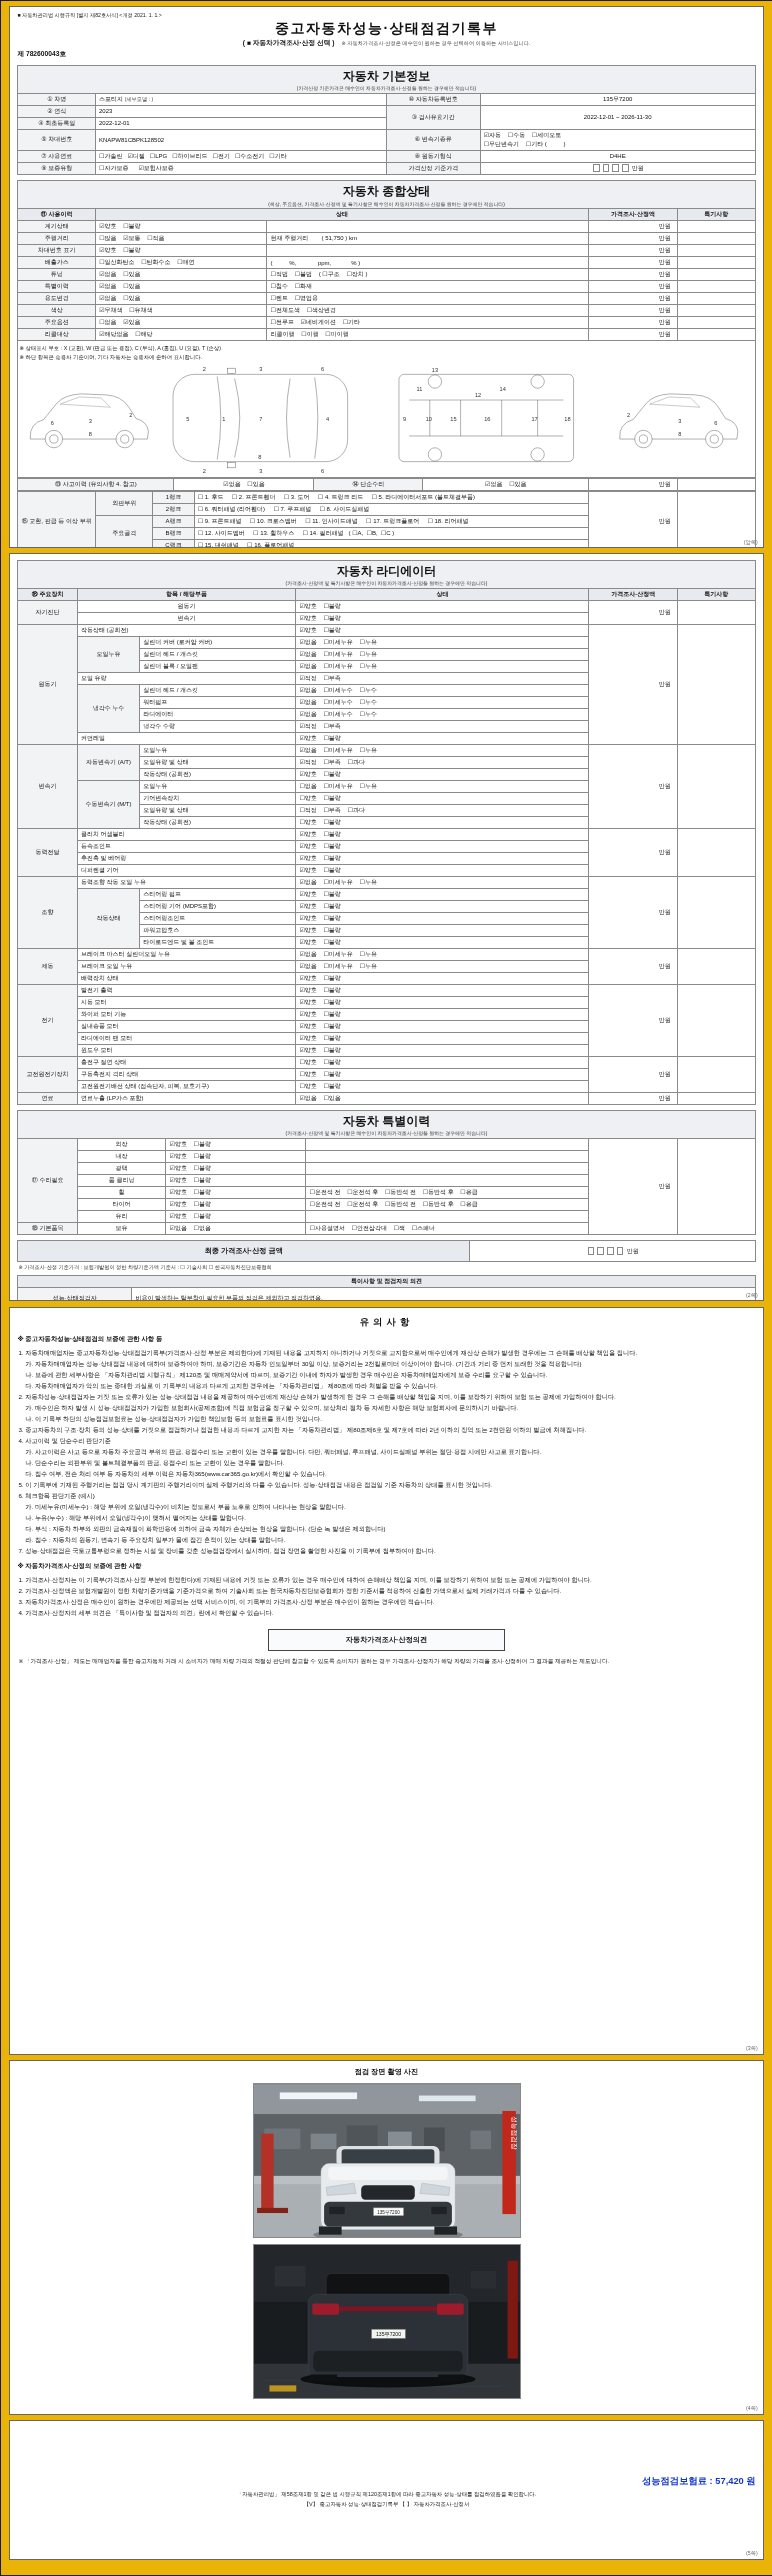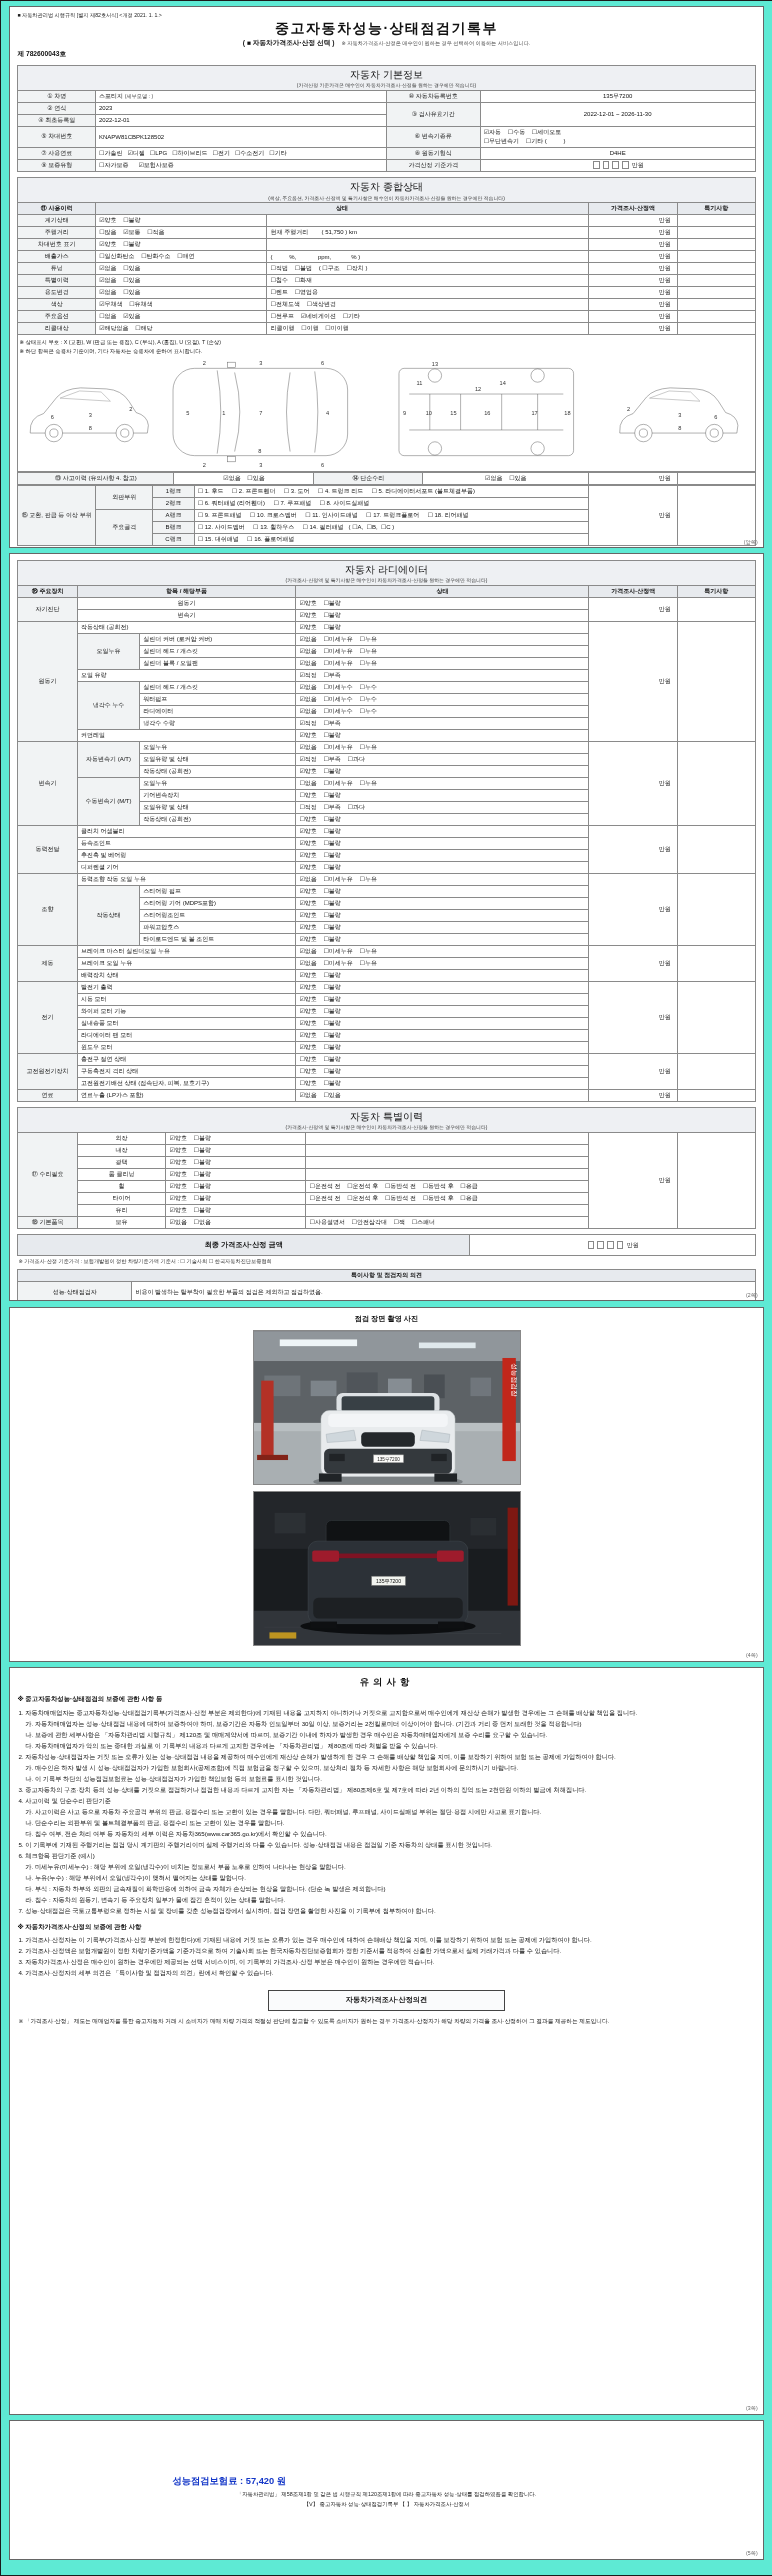--- a/index.html
+++ b/index.html
@@ -1,46 +1,46 @@
 <!DOCTYPE html>
 <html style="font-size:8.2px"><head>
 <meta charset="utf-8">
 <style>
 *{box-sizing:border-box;margin:0;padding:0}
 body{background:#ffffff;font-family:"Liberation Sans","DejaVu Sans",sans-serif;color:#111}
-.page{width:773px;height:2576px;background:#5eead4;border:1px solid #1b1b1b;position:relative;overflow:hidden}
+.page{width:773px;height:2576px;background:#eab308;border:1px solid #1b1b1b;position:relative;overflow:hidden}
 .box{border:0.8px solid #666;margin:5.2px 8.2px 0;padding:5.2px 7.2px 8.2px;position:relative;overflow:hidden;background:#fff}
 .pagemark{position:absolute;right:5.2px;bottom:1.5px;font-size:5.2px;color:#666}
 .formref{font-size:5.2px;color:#222;margin-bottom:1px}
 .title{text-align:center;font-size:14px;font-weight:bold;letter-spacing:1.5px;margin:1px 0 1px}
 .subtitle{text-align:center;font-size:6.7px;font-weight:bold}
 .subnote{font-size:5.2px;font-weight:normal;color:#444;margin-left:5.2px}
 .docno{font-size:6.7px;font-weight:bold;margin:2.1px 0 3.1px}
 .sectitle{border:0.5px solid #8a8a8a;border-bottom:none;background:#eef0f3;text-align:center;padding:2.1px 0 1.5px;margin-top:5.2px}
-.sectitle .t{font-size:10px;font-weight:normal}
+.sectitle .t{font-size:12px;font-weight:bold}
 .sectitle .n{display:block;font-size:4.9px;font-weight:normal;color:#333;margin-top:0.5px}
 table.f{width:100%;border-collapse:collapse;table-layout:fixed}
 .f td{border:0.5px solid #8a8a8a;font-size:6px;padding:1px 3.1px;height:10.8px;vertical-align:middle;word-break:keep-all;overflow:hidden}
 .f td.lab{background:#f1f3f4;text-align:center}
 .f td.hd{background:#e7eaee;text-align:center;font-weight:bold}
 .f td.st{white-space:pre-wrap}
 .f td.ctr{text-align:center}
 .f td.price{text-align:right;padding-right:6.2px}
 .dbox{display:inline-block;width:6.7px;height:7.7px;border:0.5px solid #888;margin:0 1.5px;vertical-align:middle;background:#fff}
 .legend{font-size:5.4px;color:#222;margin:2.1px 0 0 1px}
 .diagwrap{border:0.5px solid #8a8a8a;border-top:none;padding:2.1px 0;background:#fff}
 .finalnote{font-size:5.2px;color:#333;margin:2.1px 0 1px 1px}
 .nbig{text-align:center;font-size:9.3px;font-weight:bold;letter-spacing:4.1px;margin:3.1px 0 5.2px}
 .nheading{font-weight:bold;font-size:6.4px;margin:6.2px 0 2.6px}
 .nl{font-size:6.2px;line-height:1.78;white-space:pre-wrap;margin:0 1px}
 .opbox{width:237px;margin:11.3px auto 5.2px;border:0.8px solid #444;text-align:center;font-weight:bold;font-size:7.2px;padding:4.6px 0;background:#fafbfc}
 .photitle{text-align:center;font-size:7.2px;font-weight:bold;margin-top:1px}
 .photo{width:268px;height:155px;margin:6.2px auto 0;border:0.5px solid #888;overflow:hidden;background:#222}
 .signtitle{text-align:center;font-size:8.8px;font-weight:bold;letter-spacing:5.2px;margin-top:2.1px}
-.insline{text-align:left;padding-left:155px;margin-top:49px}
+.insline{text-align:right;padding-left:155px;margin-top:49px}
 .blue{color:#1437c8;font-weight:bold;font-size:9.3px}
 .legal{text-align:center;font-size:5.4px;color:#222;margin-top:3.1px}
 svg{display:block}
 </style>
 </head>
 <body>
 
 <div class="page">
 
   <div class="box" style="height:542px">
@@ -689,20 +689,58 @@
           <td class="lab" style="height:21.6px">성능·상태점검자</td>
           <td>비용이 발생하는 탈부착이 필요한 부품의 점검은 제외하고 점검하였음.</td>
         </tr>
         <tr>
           <td class="lab" style="height:21.6px">가격·조사산정자</td>
           <td>★★★★★</td>
         </tr>
       </tbody>
     </table>
     <div class="pagemark">(2쪽)</div>
+  </div>
+
+  <div class="box" style="height:748px">
+    <div class="nbig">유의사항</div>
+    <div class="nheading">※ 중고자동차성능·상태점검의 보증에 관한 사항 등</div>
+    <div>
+
+    <p class="nl">1. 자동차매매업자는 중고자동차성능·상태점검기록부(가격조사·산정 부분은 제외한다)에 기재된 내용을 고지하지 아니하거나 거짓으로 고지함으로써 매수인에게 재산상 손해가 발생한 경우에는 그 손해를 배상할 책임을 집니다.</p>
+        <p class="nl">    가. 자동차매매업자는 성능·상태점검 내용에 대하여 보증하여야 하며, 보증기간은 자동차 인도일부터 30일 이상, 보증거리는 2천킬로미터 이상이어야 합니다. (기간과 거리 중 먼저 도래한 것을 적용합니다)</p>
+        <p class="nl">    나. 보증에 관한 세부사항은 「자동차관리법 시행규칙」 제120조 및 매매계약서에 따르며, 보증기간 이내에 하자가 발생한 경우 매수인은 자동차매매업자에게 보증 수리를 요구할 수 있습니다.</p>
+        <p class="nl">    다. 자동차매매업자가 악의 또는 중대한 과실로 이 기록부의 내용과 다르게 고지한 경우에는 「자동차관리법」 제80조에 따라 처벌을 받을 수 있습니다.</p>
+        <p class="nl">2. 자동차성능·상태점검자는 거짓 또는 오류가 있는 성능·상태점검 내용을 제공하여 매수인에게 재산상 손해가 발생하게 한 경우 그 손해를 배상할 책임을 지며, 이를 보장하기 위하여 보험 또는 공제에 가입하여야 합니다.</p>
+        <p class="nl">    가. 매수인은 하자 발생 시 성능·상태점검자가 가입한 보험회사(공제조합)에 직접 보험금을 청구할 수 있으며, 보상처리 절차 등 자세한 사항은 해당 보험회사에 문의하시기 바랍니다.</p>
+        <p class="nl">    나. 이 기록부 하단의 성능점검보험료는 성능·상태점검자가 가입한 책임보험 등의 보험료를 표시한 것입니다.</p>
+        <p class="nl">3. 중고자동차의 구조·장치 등의 성능·상태를 거짓으로 점검하거나 점검한 내용과 다르게 고지한 자는 「자동차관리법」 제80조제6호 및 제7호에 따라 2년 이하의 징역 또는 2천만원 이하의 벌금에 처해집니다.</p>
+        <p class="nl">4. 사고이력 및 단순수리 판단기준</p>
+        <p class="nl">    가. 사고이력은 사고 등으로 자동차 주요골격 부위의 판금, 용접수리 또는 교환이 있는 경우를 말합니다. 다만, 쿼터패널, 루프패널, 사이드실패널 부위는 절단·용접 시에만 사고로 표기합니다.</p>
+        <p class="nl">    나. 단순수리는 외판부위 및 볼트체결부품의 판금, 용접수리 또는 교환이 있는 경우를 말합니다.</p>
+        <p class="nl">    다. 침수 여부, 전손 처리 여부 등 자동차의 세부 이력은 자동차365(www.car365.go.kr)에서 확인할 수 있습니다.</p>
+        <p class="nl">5. 이 기록부에 기재된 주행거리는 점검 당시 계기판의 주행거리이며 실제 주행거리와 다를 수 있습니다. 성능·상태점검 내용은 점검일 기준 자동차의 상태를 표시한 것입니다.</p>
+        <p class="nl">6. 체크항목 판단기준 (예시)</p>
+        <p class="nl">    가. 미세누유(미세누수) : 해당 부위에 오일(냉각수)이 비치는 정도로서 부품 노후로 인하여 나타나는 현상을 말합니다.</p>
+        <p class="nl">    나. 누유(누수) : 해당 부위에서 오일(냉각수)이 맺혀서 떨어지는 상태를 말합니다.</p>
+        <p class="nl">    다. 부식 : 자동차 하부와 외판의 금속재질이 화학반응에 의하여 금속 자체가 손상되는 현상을 말합니다. (단순 녹 발생은 제외합니다)</p>
+        <p class="nl">    라. 침수 : 자동차의 원동기, 변속기 등 주요장치 일부가 물에 잠긴 흔적이 있는 상태를 말합니다.</p>
+        <p class="nl">7. 성능·상태점검은 국토교통부령으로 정하는 시설 및 장비를 갖춘 성능점검장에서 실시하며, 점검 장면을 촬영한 사진을 이 기록부에 첨부하여야 합니다.</p>
+      </div>
+    <div class="nheading">※ 자동차가격조사·산정의 보증에 관한 사항</div>
+    <div>
+
+    <p class="nl">1. 가격조사·산정자는 이 기록부(가격조사·산정 부분에 한정한다)에 기재된 내용에 거짓 또는 오류가 있는 경우 매수인에 대하여 손해배상 책임을 지며, 이를 보장하기 위하여 보험 또는 공제에 가입하여야 합니다.</p>
+        <p class="nl">2. 가격조사·산정액은 보험개발원이 정한 차량기준가액을 기준가격으로 하여 기술사회 또는 한국자동차진단보증협회가 정한 기준서를 적용하여 산출한 가액으로서 실제 거래가격과 다를 수 있습니다.</p>
+        <p class="nl">3. 자동차가격조사·산정은 매수인이 원하는 경우에만 제공되는 선택 서비스이며, 이 기록부의 가격조사·산정 부분은 매수인이 원하는 경우에만 적습니다.</p>
+        <p class="nl">4. 가격조사·산정자의 세부 의견은 「특이사항 및 점검자의 의견」란에서 확인할 수 있습니다.</p>
+      </div>
+    <div class="opbox">자동차가격조사·산정의견</div>
+    <p class="nl" style="font-size:5.7px">※ 「가격조사·산정」 제도는 매매업자를 통한 중고자동차 거래 시 소비자가 매매 차량 가격의 적절성 판단에 참고할 수 있도록 소비자가 원하는 경우 가격조사·산정자가 해당 차량의 가격을 조사·산정하여 그 결과를 제공하는 제도입니다.</p>
+    <div class="pagemark">(3쪽)</div>
   </div>
 
   <div class="box" style="height:355px">
     <div class="photitle">점검 장면 촬영 사진</div>
 
     <div class="photo">
       <svg width="268" height="155" viewBox="0 0 520 300">
         <rect width="520" height="300" fill="#74797d"></rect>
         <rect width="520" height="58" fill="#90969b"></rect>
         <rect x="50" y="16" width="150" height="13" fill="#eef4f7"></rect>
@@ -762,58 +800,20 @@
           <text x="156" y="121" font-size="10" fill="#111" text-anchor="middle">135무7200</text>
           <rect x="10" y="150" width="290" height="40" rx="10" fill="#1d2023"></rect>
           <rect x="4" y="196" width="52" height="14" fill="#0e1012"></rect>
           <rect x="252" y="196" width="52" height="14" fill="#0e1012"></rect>
         </g>
       </svg>
     </div>
     <div class="pagemark">(4쪽)</div>
   </div>
 
-  <div class="box" style="height:748px">
-    <div class="nbig">유의사항</div>
-    <div class="nheading">※ 중고자동차성능·상태점검의 보증에 관한 사항 등</div>
-    <div>
-
-    <p class="nl">1. 자동차매매업자는 중고자동차성능·상태점검기록부(가격조사·산정 부분은 제외한다)에 기재된 내용을 고지하지 아니하거나 거짓으로 고지함으로써 매수인에게 재산상 손해가 발생한 경우에는 그 손해를 배상할 책임을 집니다.</p>
-        <p class="nl">    가. 자동차매매업자는 성능·상태점검 내용에 대하여 보증하여야 하며, 보증기간은 자동차 인도일부터 30일 이상, 보증거리는 2천킬로미터 이상이어야 합니다. (기간과 거리 중 먼저 도래한 것을 적용합니다)</p>
-        <p class="nl">    나. 보증에 관한 세부사항은 「자동차관리법 시행규칙」 제120조 및 매매계약서에 따르며, 보증기간 이내에 하자가 발생한 경우 매수인은 자동차매매업자에게 보증 수리를 요구할 수 있습니다.</p>
-        <p class="nl">    다. 자동차매매업자가 악의 또는 중대한 과실로 이 기록부의 내용과 다르게 고지한 경우에는 「자동차관리법」 제80조에 따라 처벌을 받을 수 있습니다.</p>
-        <p class="nl">2. 자동차성능·상태점검자는 거짓 또는 오류가 있는 성능·상태점검 내용을 제공하여 매수인에게 재산상 손해가 발생하게 한 경우 그 손해를 배상할 책임을 지며, 이를 보장하기 위하여 보험 또는 공제에 가입하여야 합니다.</p>
-        <p class="nl">    가. 매수인은 하자 발생 시 성능·상태점검자가 가입한 보험회사(공제조합)에 직접 보험금을 청구할 수 있으며, 보상처리 절차 등 자세한 사항은 해당 보험회사에 문의하시기 바랍니다.</p>
-        <p class="nl">    나. 이 기록부 하단의 성능점검보험료는 성능·상태점검자가 가입한 책임보험 등의 보험료를 표시한 것입니다.</p>
-        <p class="nl">3. 중고자동차의 구조·장치 등의 성능·상태를 거짓으로 점검하거나 점검한 내용과 다르게 고지한 자는 「자동차관리법」 제80조제6호 및 제7호에 따라 2년 이하의 징역 또는 2천만원 이하의 벌금에 처해집니다.</p>
-        <p class="nl">4. 사고이력 및 단순수리 판단기준</p>
-        <p class="nl">    가. 사고이력은 사고 등으로 자동차 주요골격 부위의 판금, 용접수리 또는 교환이 있는 경우를 말합니다. 다만, 쿼터패널, 루프패널, 사이드실패널 부위는 절단·용접 시에만 사고로 표기합니다.</p>
-        <p class="nl">    나. 단순수리는 외판부위 및 볼트체결부품의 판금, 용접수리 또는 교환이 있는 경우를 말합니다.</p>
-        <p class="nl">    다. 침수 여부, 전손 처리 여부 등 자동차의 세부 이력은 자동차365(www.car365.go.kr)에서 확인할 수 있습니다.</p>
-        <p class="nl">5. 이 기록부에 기재된 주행거리는 점검 당시 계기판의 주행거리이며 실제 주행거리와 다를 수 있습니다. 성능·상태점검 내용은 점검일 기준 자동차의 상태를 표시한 것입니다.</p>
-        <p class="nl">6. 체크항목 판단기준 (예시)</p>
-        <p class="nl">    가. 미세누유(미세누수) : 해당 부위에 오일(냉각수)이 비치는 정도로서 부품 노후로 인하여 나타나는 현상을 말합니다.</p>
-        <p class="nl">    나. 누유(누수) : 해당 부위에서 오일(냉각수)이 맺혀서 떨어지는 상태를 말합니다.</p>
-        <p class="nl">    다. 부식 : 자동차 하부와 외판의 금속재질이 화학반응에 의하여 금속 자체가 손상되는 현상을 말합니다. (단순 녹 발생은 제외합니다)</p>
-        <p class="nl">    라. 침수 : 자동차의 원동기, 변속기 등 주요장치 일부가 물에 잠긴 흔적이 있는 상태를 말합니다.</p>
-        <p class="nl">7. 성능·상태점검은 국토교통부령으로 정하는 시설 및 장비를 갖춘 성능점검장에서 실시하며, 점검 장면을 촬영한 사진을 이 기록부에 첨부하여야 합니다.</p>
-      </div>
-    <div class="nheading">※ 자동차가격조사·산정의 보증에 관한 사항</div>
-    <div>
-
-    <p class="nl">1. 가격조사·산정자는 이 기록부(가격조사·산정 부분에 한정한다)에 기재된 내용에 거짓 또는 오류가 있는 경우 매수인에 대하여 손해배상 책임을 지며, 이를 보장하기 위하여 보험 또는 공제에 가입하여야 합니다.</p>
-        <p class="nl">2. 가격조사·산정액은 보험개발원이 정한 차량기준가액을 기준가격으로 하여 기술사회 또는 한국자동차진단보증협회가 정한 기준서를 적용하여 산출한 가액으로서 실제 거래가격과 다를 수 있습니다.</p>
-        <p class="nl">3. 자동차가격조사·산정은 매수인이 원하는 경우에만 제공되는 선택 서비스이며, 이 기록부의 가격조사·산정 부분은 매수인이 원하는 경우에만 적습니다.</p>
-        <p class="nl">4. 가격조사·산정자의 세부 의견은 「특이사항 및 점검자의 의견」란에서 확인할 수 있습니다.</p>
-      </div>
-    <div class="opbox">자동차가격조사·산정의견</div>
-    <p class="nl" style="font-size:5.7px">※ 「가격조사·산정」 제도는 매매업자를 통한 중고자동차 거래 시 소비자가 매매 차량 가격의 적절성 판단에 참고할 수 있도록 소비자가 원하는 경우 가격조사·산정자가 해당 차량의 가격을 조사·산정하여 그 결과를 제공하는 제도입니다.</p>
-    <div class="pagemark">(3쪽)</div>
-  </div>
-
   <div class="box" style="height:140px">
     <div class="insline">
       <span class="blue">
         <span>성능점검보험료 :</span>
         <span>57,420 원</span>
       </span>
     </div>
     <div class="legal">「자동차관리법」 제58조제1항 및 같은 법 시행규칙 제120조제1항에 따라 중고자동차 성능·상태를 점검하였음을 확인합니다.</div>
     <div class="legal">【Ⅴ】 중고자동차 성능·상태점검기록부      【 】 자동차가격조사·산정서</div>
     <div class="pagemark">(5쪽)</div>

